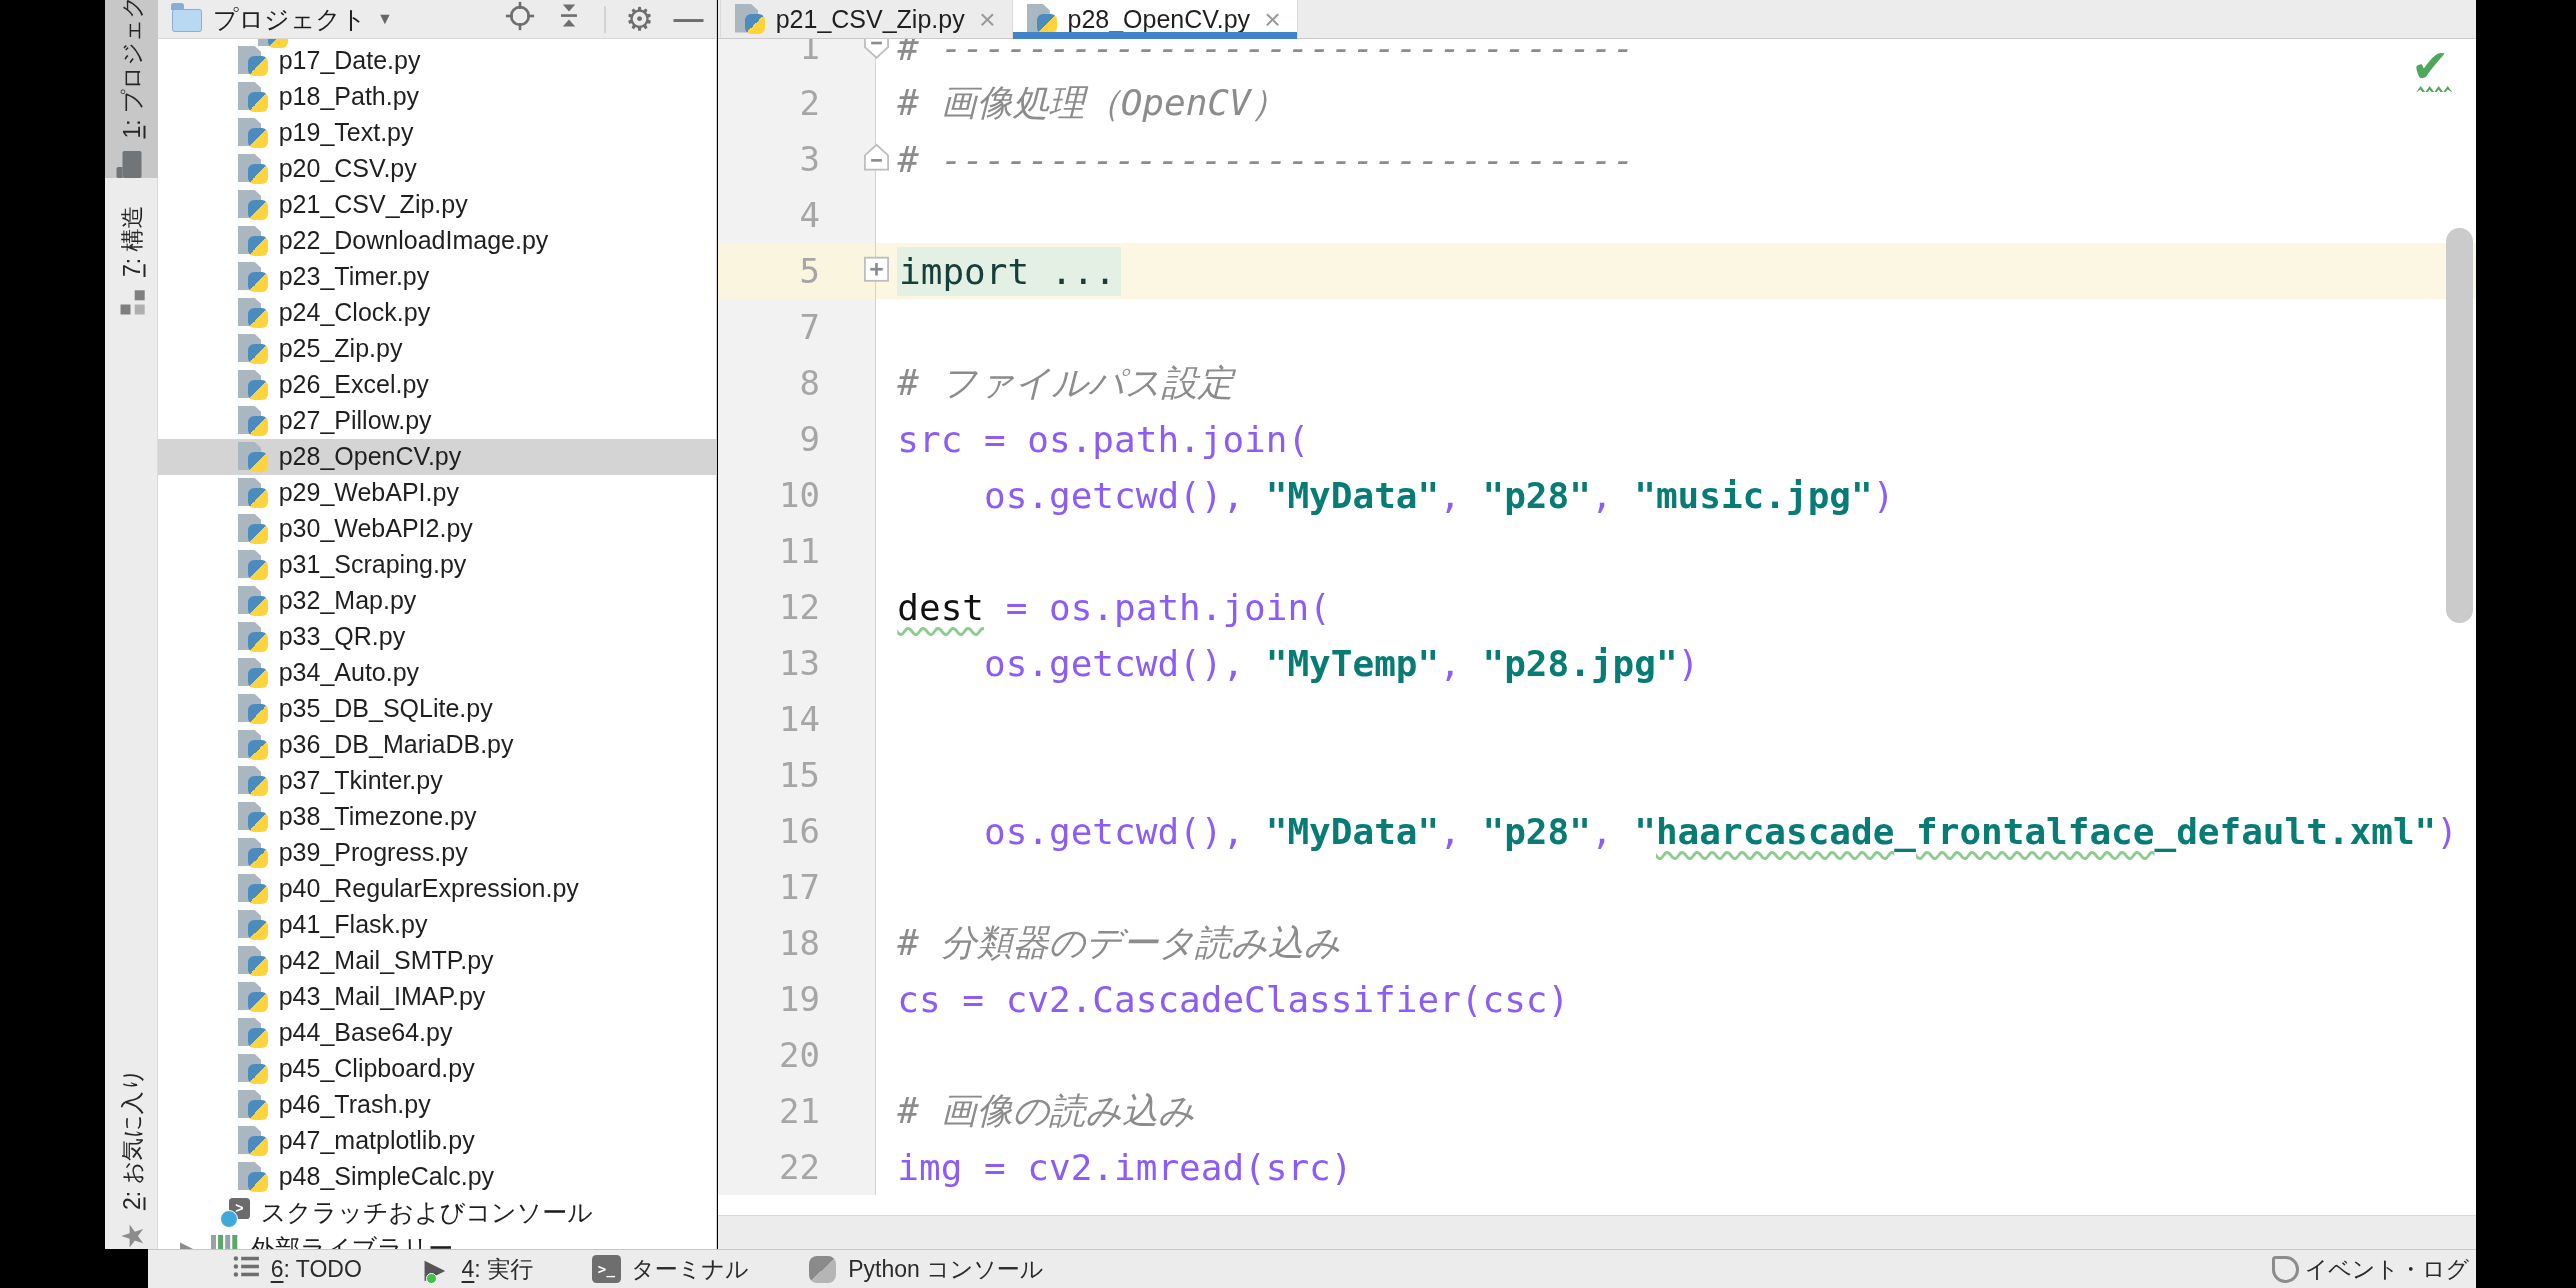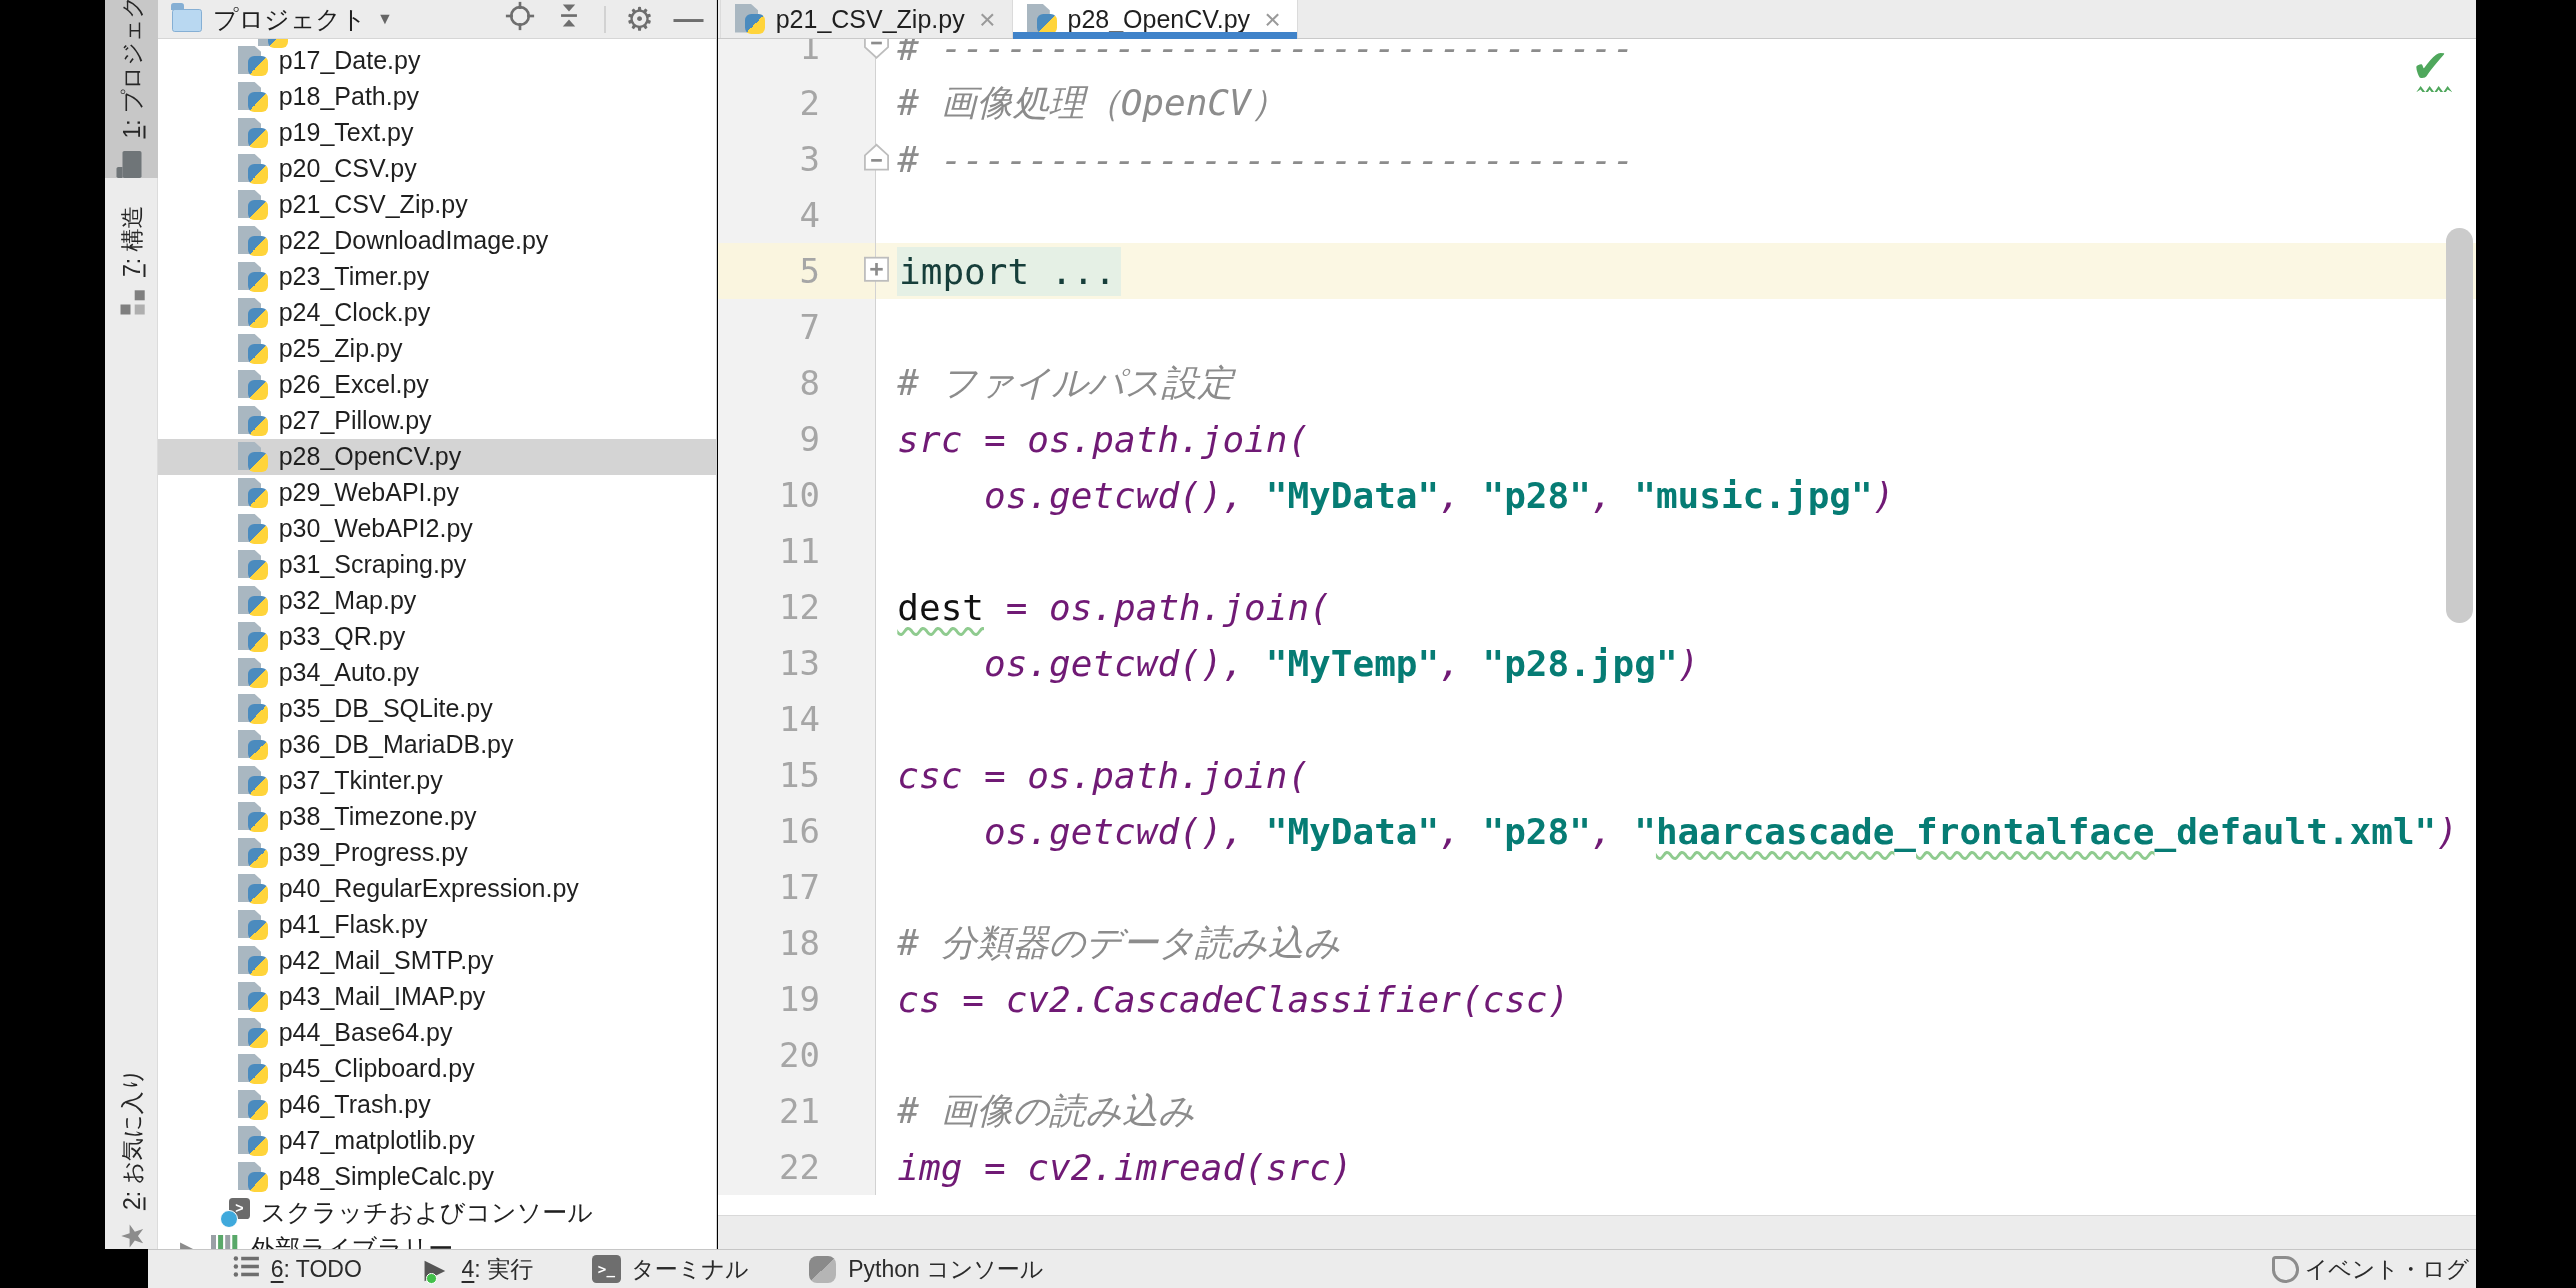--- a/index.html
+++ b/index.html
@@ -49,21 +49,21 @@
   .code-scroll{position:absolute;left:0;top:-19.6px;right:0;}
   .crow{display:flex;height:56px;align-items:center;}
   .crow .gut{width:158px;height:100%;flex:0 0 158px;background:#F2F2F2;border-right:1.8px solid #D2D2D2;
       font-family:"DejaVu Sans Mono","Liberation Mono",monospace;font-size:34px;color:#A6A6A6;
       text-align:right;padding-right:55px;display:flex;align-items:center;justify-content:flex-end;position:relative;}
   .crow.hl{background:#FBF7E3;}
   .crow.hl .gut{background:#FAF5DF;}
   .crow .ctext{padding-left:21.3px;white-space:pre;font-family:"DejaVu Sans Mono","Liberation Mono",monospace;
       font-size:36px;color:#111;display:flex;align-items:center;}
   .tok-c{color:#8C8C8C;font-style:italic;}
-  .tok-p{color:#701a75;font-style:italic;}
+  .tok-p{color:#8b5cf6;}
   .tok-s{color:#067C74;font-weight:bold;}
   .tok-f{color:#163E3A;background:#E5F0E5;padding:3.6px 5.3px 3.6px 1.8px;}
   .tok-w{color:#111;text-decoration:underline wavy #8FCB8F 2.7px;text-underline-offset:7.1px;text-decoration-skip-ink:none;}
   .tok-sw{color:#067C74;font-weight:bold;text-decoration:underline wavy #8FCB8F 2.7px;text-underline-offset:7.1px;text-decoration-skip-ink:none;}
   .fold-marker{position:absolute;right:-15px;top:50%;transform:translateY(-50%);z-index:3;}
 
   .editor-strip{position:absolute;left:0;right:0;top:1215px;height:34px;background:#ECECEC;border-top:1.8px solid #D9D9D9;}
   .scrollbar-thumb{position:absolute;right:3.6px;top:189px;width:27px;height:395px;background:#CBCBCB;border-radius:13.3px;}
   .inspect-ok{position:absolute;right:16px;top:5.3px;width:50px;height:57px;}
   .inspect-ok .chk{position:absolute;left:0;top:-5.3px;font-size:46px;font-weight:bold;color:#4FA75C;}
@@ -378,21 +378,20 @@
           <div class="crow">
             <div class="gut">13</div>
             <div class="ctext"><span class="tok-p">    os.getcwd(), </span><span class="tok-s">"MyTemp"</span><span class="tok-p">, </span><span class="tok-s">"p28.jpg"</span><span class="tok-p">)</span></div>
           </div>
           <div class="crow">
             <div class="gut">14</div>
             <div class="ctext"></div>
           </div>
           <div class="crow">
             <div class="gut">15</div>
-            <div class="ctext"><span class="tok-p">csc = os.path.join(</span></div>
           </div>
           <div class="crow">
             <div class="gut">16</div>
             <div class="ctext"><span class="tok-p">    os.getcwd(), </span><span class="tok-s">"MyData"</span><span class="tok-p">, </span><span class="tok-s">"p28"</span><span class="tok-p">, </span><span class="tok-s">"</span><span class="tok-sw">haarcascade</span><span class="tok-s">_</span><span class="tok-sw">frontalface</span><span class="tok-s">_default.xml"</span><span class="tok-p">)</span></div>
           </div>
           <div class="crow">
             <div class="gut">17</div>
             <div class="ctext"></div>
           </div>
           <div class="crow">

